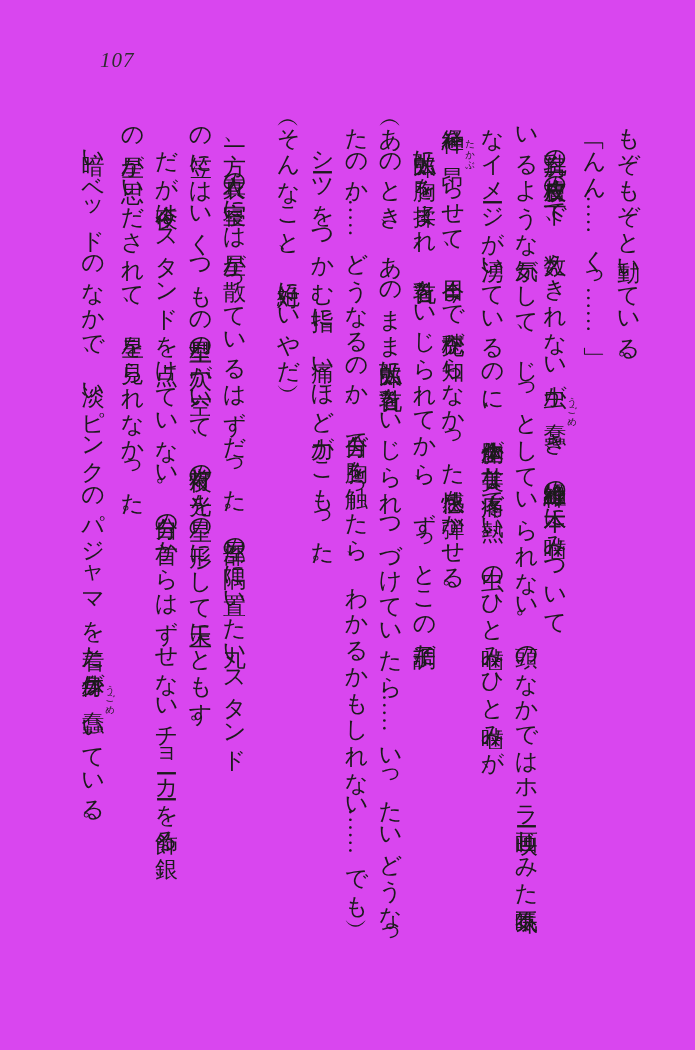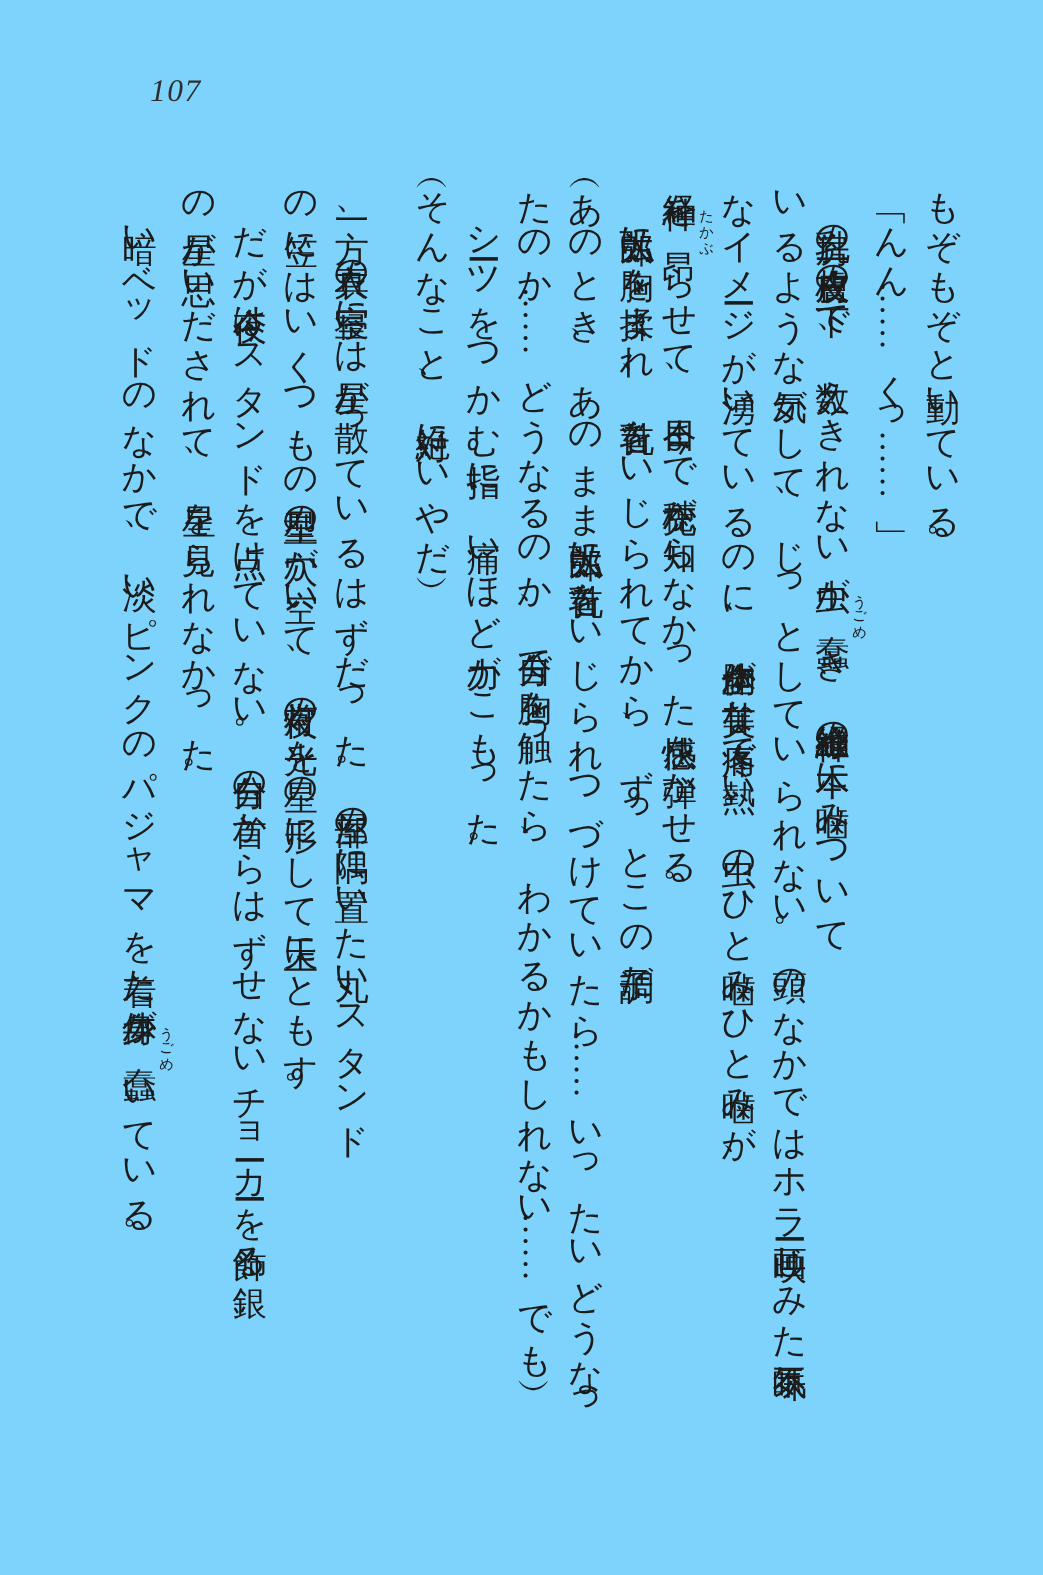--- a/index.html
+++ b/index.html
@@ -9,21 +9,21 @@
   body {
     width: 695px;
     height: 1050px;
     position: relative;
     background: #ffffff;
     font-family: "Liberation Serif", "DejaVu Serif", serif;
   }
   .page {
     position: absolute;
     inset: 0;
-    background: #7dd3fc;
+    background: #d946ef;
     overflow: hidden;
   }
   .page-number {
     position: absolute;
     top: 48px;
     left: 100px;
     font-style: italic;
     font-size: 21px;
     letter-spacing: 1px;
     color: #2e2e2e;

